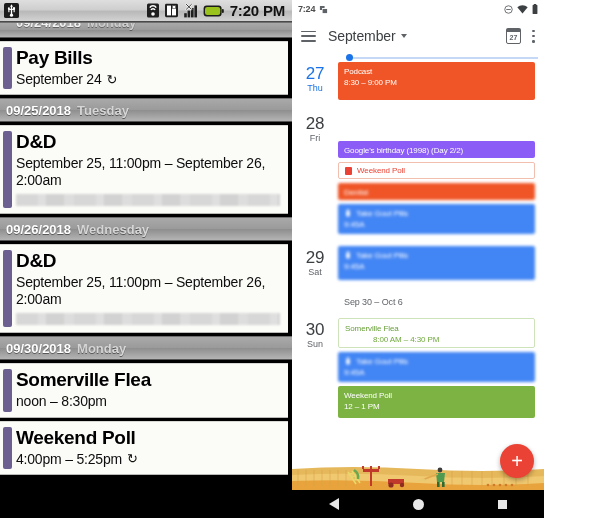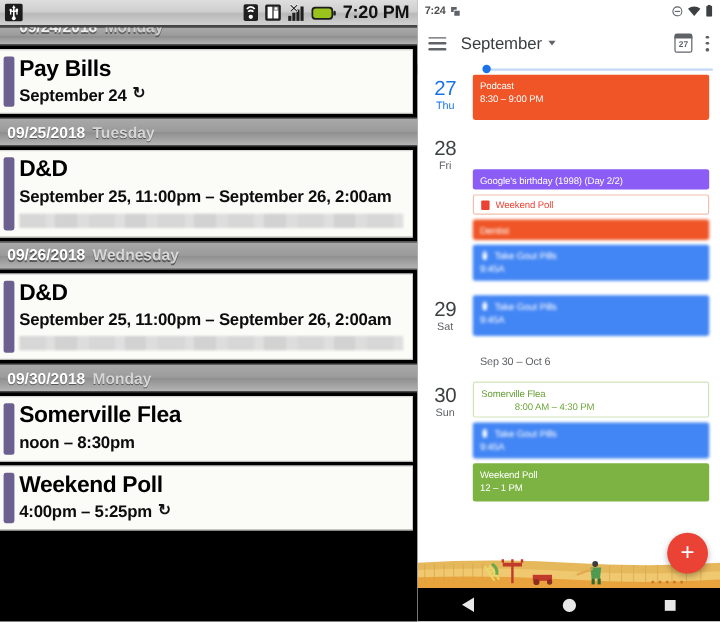--- a/index.html
+++ b/index.html
@@ -8,21 +8,21 @@
     width: 600px; height: 518px;
     background: #ffffff;
     font-family: "Liberation Sans", sans-serif;
     overflow: hidden;
   }
   #root { position: relative; width: 600px; height: 518px; display: flex; }
 
   
   #left-pane {
     position: relative;
-    width: 348px; height: 518px;
+    width: 292px; height: 518px;
     background: #000000;
     overflow: hidden;
   }
   .l-statusbar {
     height: 22px; width: 100%;
     background: linear-gradient(#dedede 0%, #cfcfcf 45%, #b9b9b9 55%, #d2d2d2 100%);
     border-bottom: 1px solid #4a4a4a;
     display: flex; align-items: center;
     padding: 0 4px;
   }
@@ -63,23 +63,23 @@
   }
   .evt::before {
     content: ""; position: absolute; left: 3px; top: 5px; bottom: 5px;
     width: 9px; background: #6b6090; border-radius: 2px;
   }
   .evt-title {
     font-size: 19px; font-weight: bold; color: #000;
     line-height: 1.1; margin-bottom: 2px; letter-spacing: -0.3px;
   }
   .evt-when {
-    font-size: 14px; font-weight: bold; color: #0d0d0d;
+    font-size: 14px; font-weight: normal; color: #0d0d0d;
     line-height: 1.18; letter-spacing: -0.2px;
-    display: flex; align-items: flex-start; gap: 5px; flex-wrap: wrap;
+    display: flex; align-items: center; gap: 5px; flex-wrap: wrap;
   }
   .recur-ico { font-size: 13px; line-height: 1; color: #111; }
   .redacted-bar {
     margin-top: 6px; height: 12px;
     background: repeating-linear-gradient(90deg,
       #d6d6d6 0px, #d6d6d6 22px, #dedede 22px, #dedede 30px,
       #d0d0d0 30px, #d0d0d0 48px, #dcdcdc 48px, #dcdcdc 58px);
     filter: blur(1.1px);
     opacity: .95;
   }

